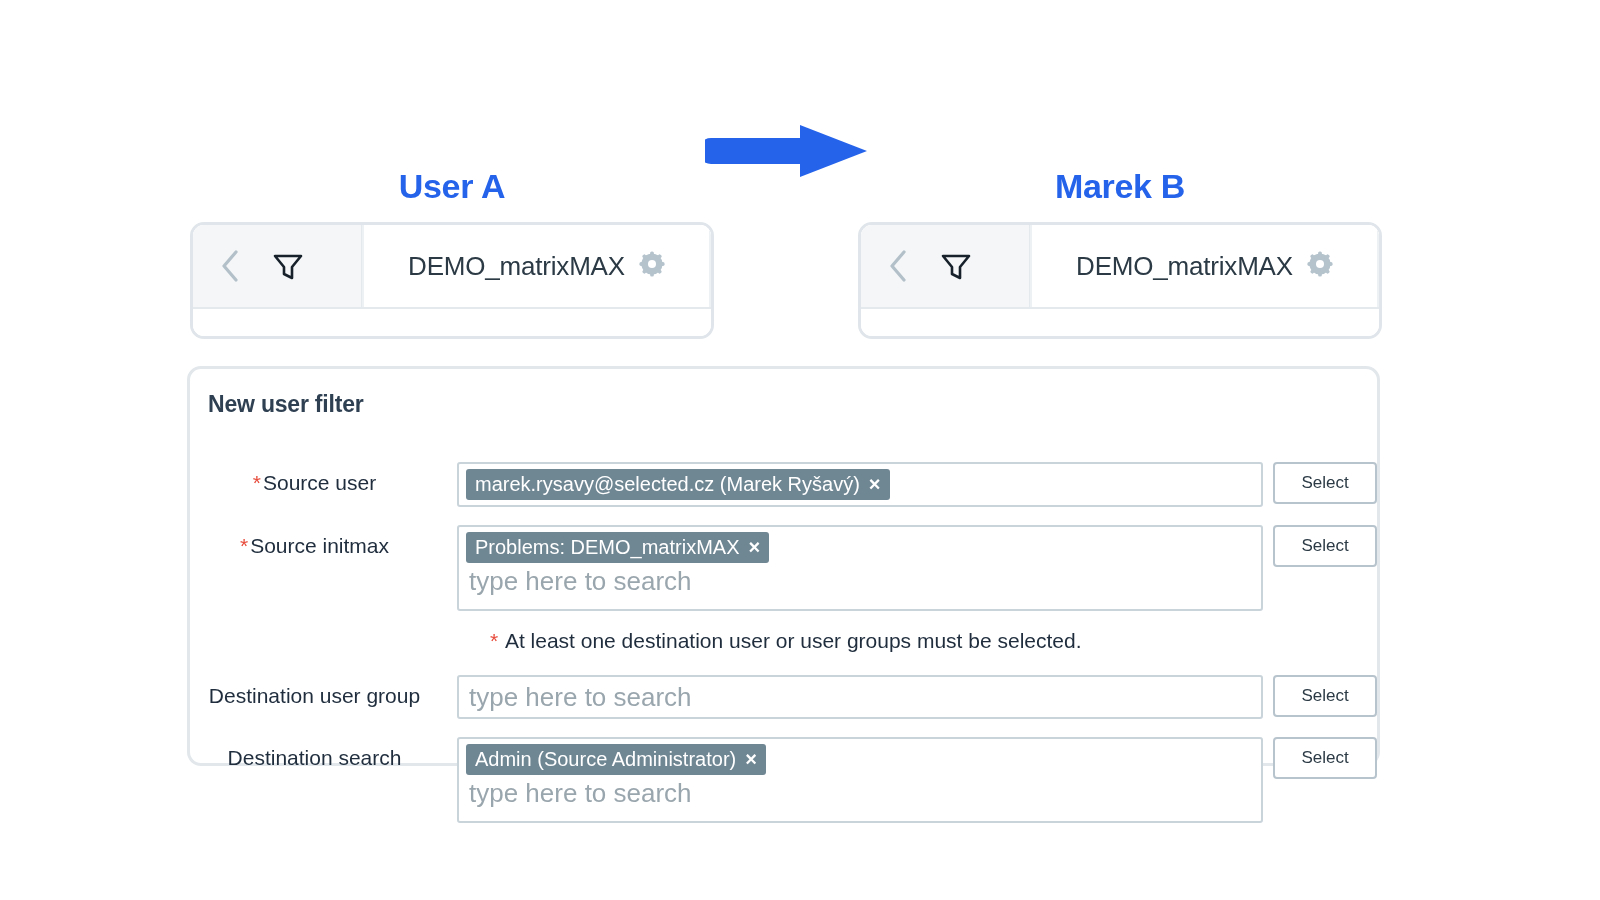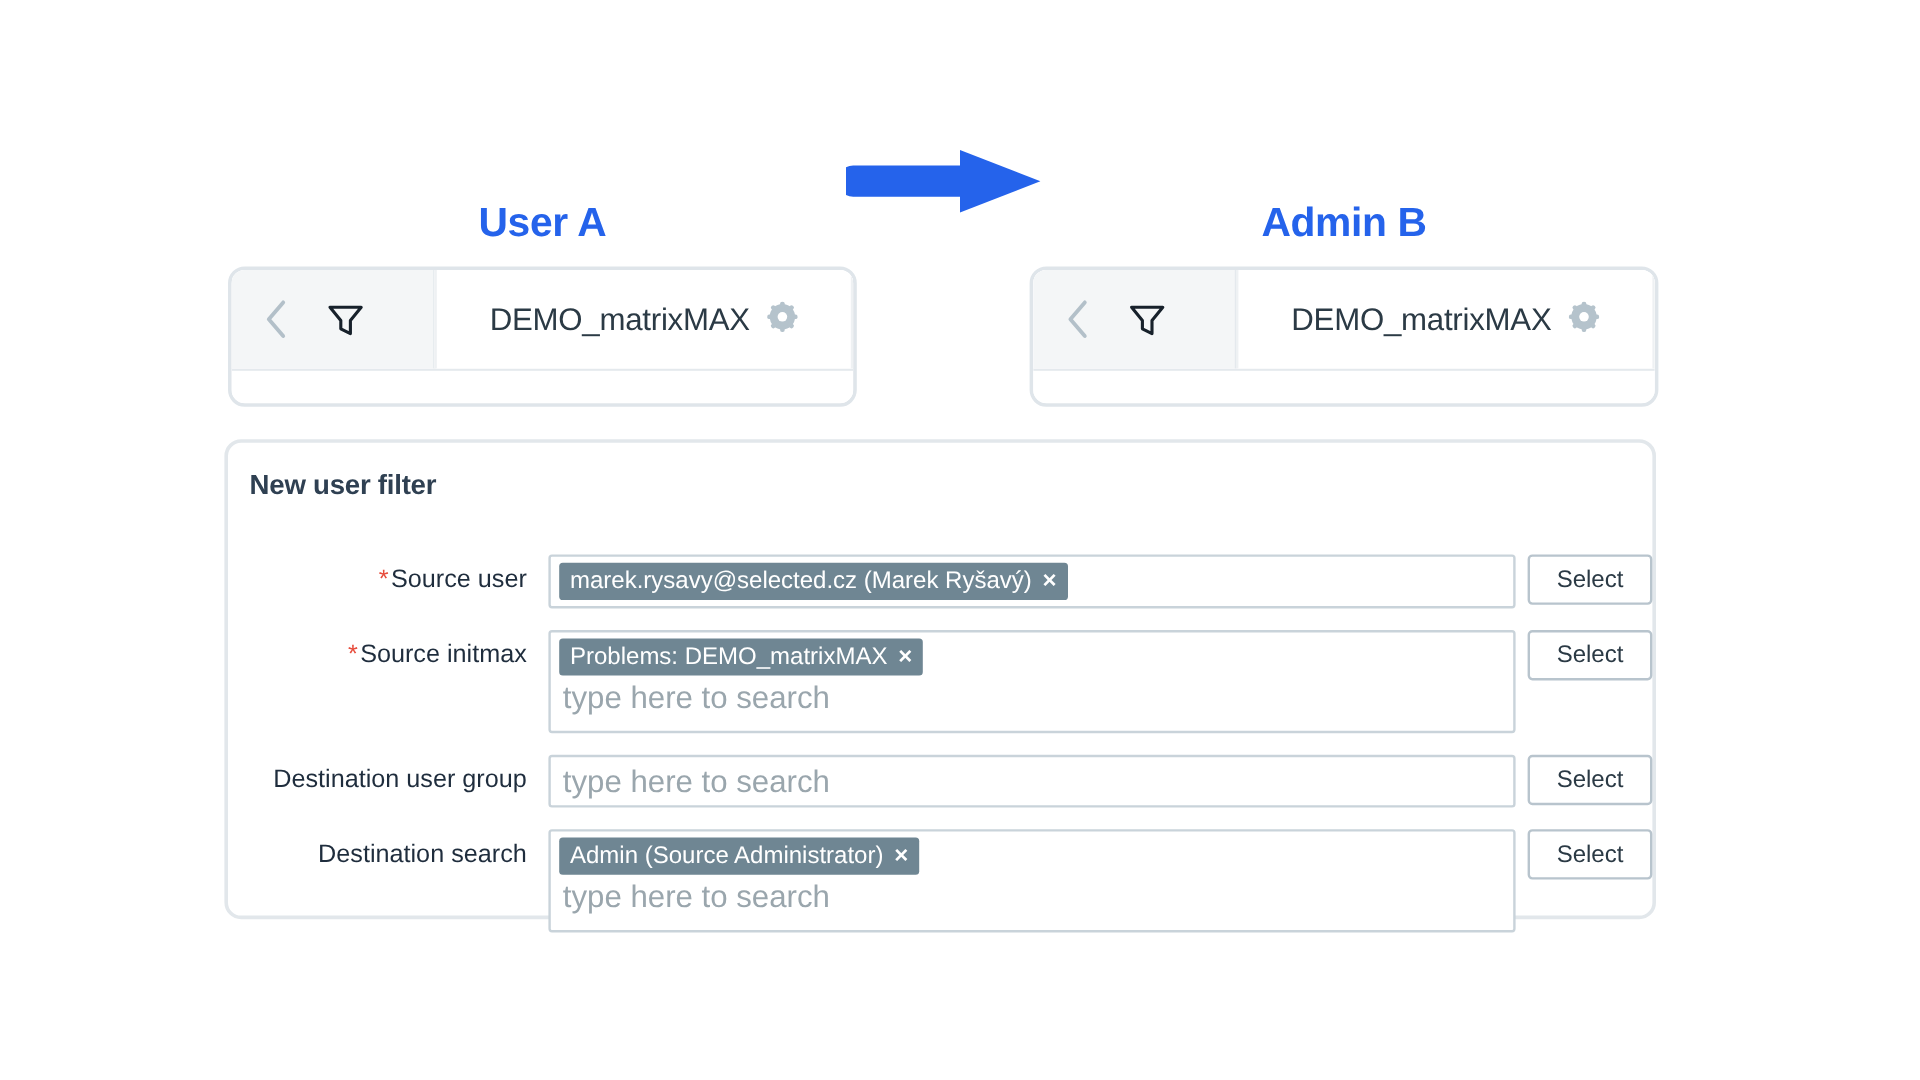--- a/index.html
+++ b/index.html
@@ -143,21 +143,21 @@
 
   .form-rows { margin-top: 44px; }
 
   .form-row {
     display: flex;
     align-items: flex-start;
     margin-bottom: 18px;
   }
   .form-row .lbl {
     width: 282px;
-    text-align: right;
+    text-align: center;
     padding-right: 18px;
     padding-top: 9px;
     font-size: 21px;
     color: #1f2d3d;
     white-space: nowrap;
     font-family: "Liberation Sans", sans-serif;
   }
   .req { color: #e74c3c; font-size: 21px; margin-right: 2px; }
 
   .field-wrap { display: flex; align-items: flex-start; gap: 10px; }
@@ -205,21 +205,21 @@
     font-family: "Liberation Sans", sans-serif;
   }
 
   .select-btn {
     width: 104px;
     height: 42px;
     background: #ffffff;
     border: 2px solid #b8c4cd;
     border-radius: 4px;
     color: #2b3a45;
-    font-size: 20px;
+    font-size: 17px;
     font-family: "Liberation Sans", sans-serif;
     cursor: pointer;
     display: flex;
     align-items: center;
     justify-content: center;
   }
 
   .note-row {
     display: flex;
     margin: 8px 0 22px 0;
@@ -283,21 +283,21 @@
     </div>
 
     <div class="arrow">
       <svg width="165" height="58" viewBox="0 0 165 58">
         <path d="M6 29 h96" stroke="#2563eb" stroke-width="26" stroke-linecap="round"></path>
         <path d="M95 3 L162 29 L95 55 Z" fill="#2563eb"></path>
       </svg>
     </div>
 
     <div class="user-col right">
-      <div class="user-title">Admin B</div>
+      <div class="user-title">Marek B</div>
 
       <div class="filter-card">
         <div class="filter-tabstrip">
           <div class="tabstrip-left">
             <div class="icon-btn">
               <svg width="22" height="34" viewBox="0 0 22 34" fill="none">
                 <path d="M17 3 L5 17 L17 31" stroke="#b3c0c9" stroke-width="3.2" stroke-linecap="round" stroke-linejoin="round"></path>
               </svg>
             </div>
             <div class="icon-btn">
@@ -362,20 +362,27 @@
             <span class="chip">
               <span>Problems: DEMO_matrixMAX</span>
               <span class="x">×</span>
             </span>
             <span class="placeholder">type here to search</span>
           </div>
           <button class="select-btn">Select</button>
         </div>
       </div>
 
+      <div class="note-row">
+        <div class="spacer"></div>
+        <div class="note-text">
+          <span class="req">*</span>
+          <span>At least one destination user or user groups must be selected.</span>
+        </div>
+      </div>
 
       <div class="form-row">
         <div class="lbl">Destination user group</div>
         <div class="field-wrap">
           <div class="multiselect">
             <span class="placeholder">type here to search</span>
           </div>
           <button class="select-btn">Select</button>
         </div>
       </div>

